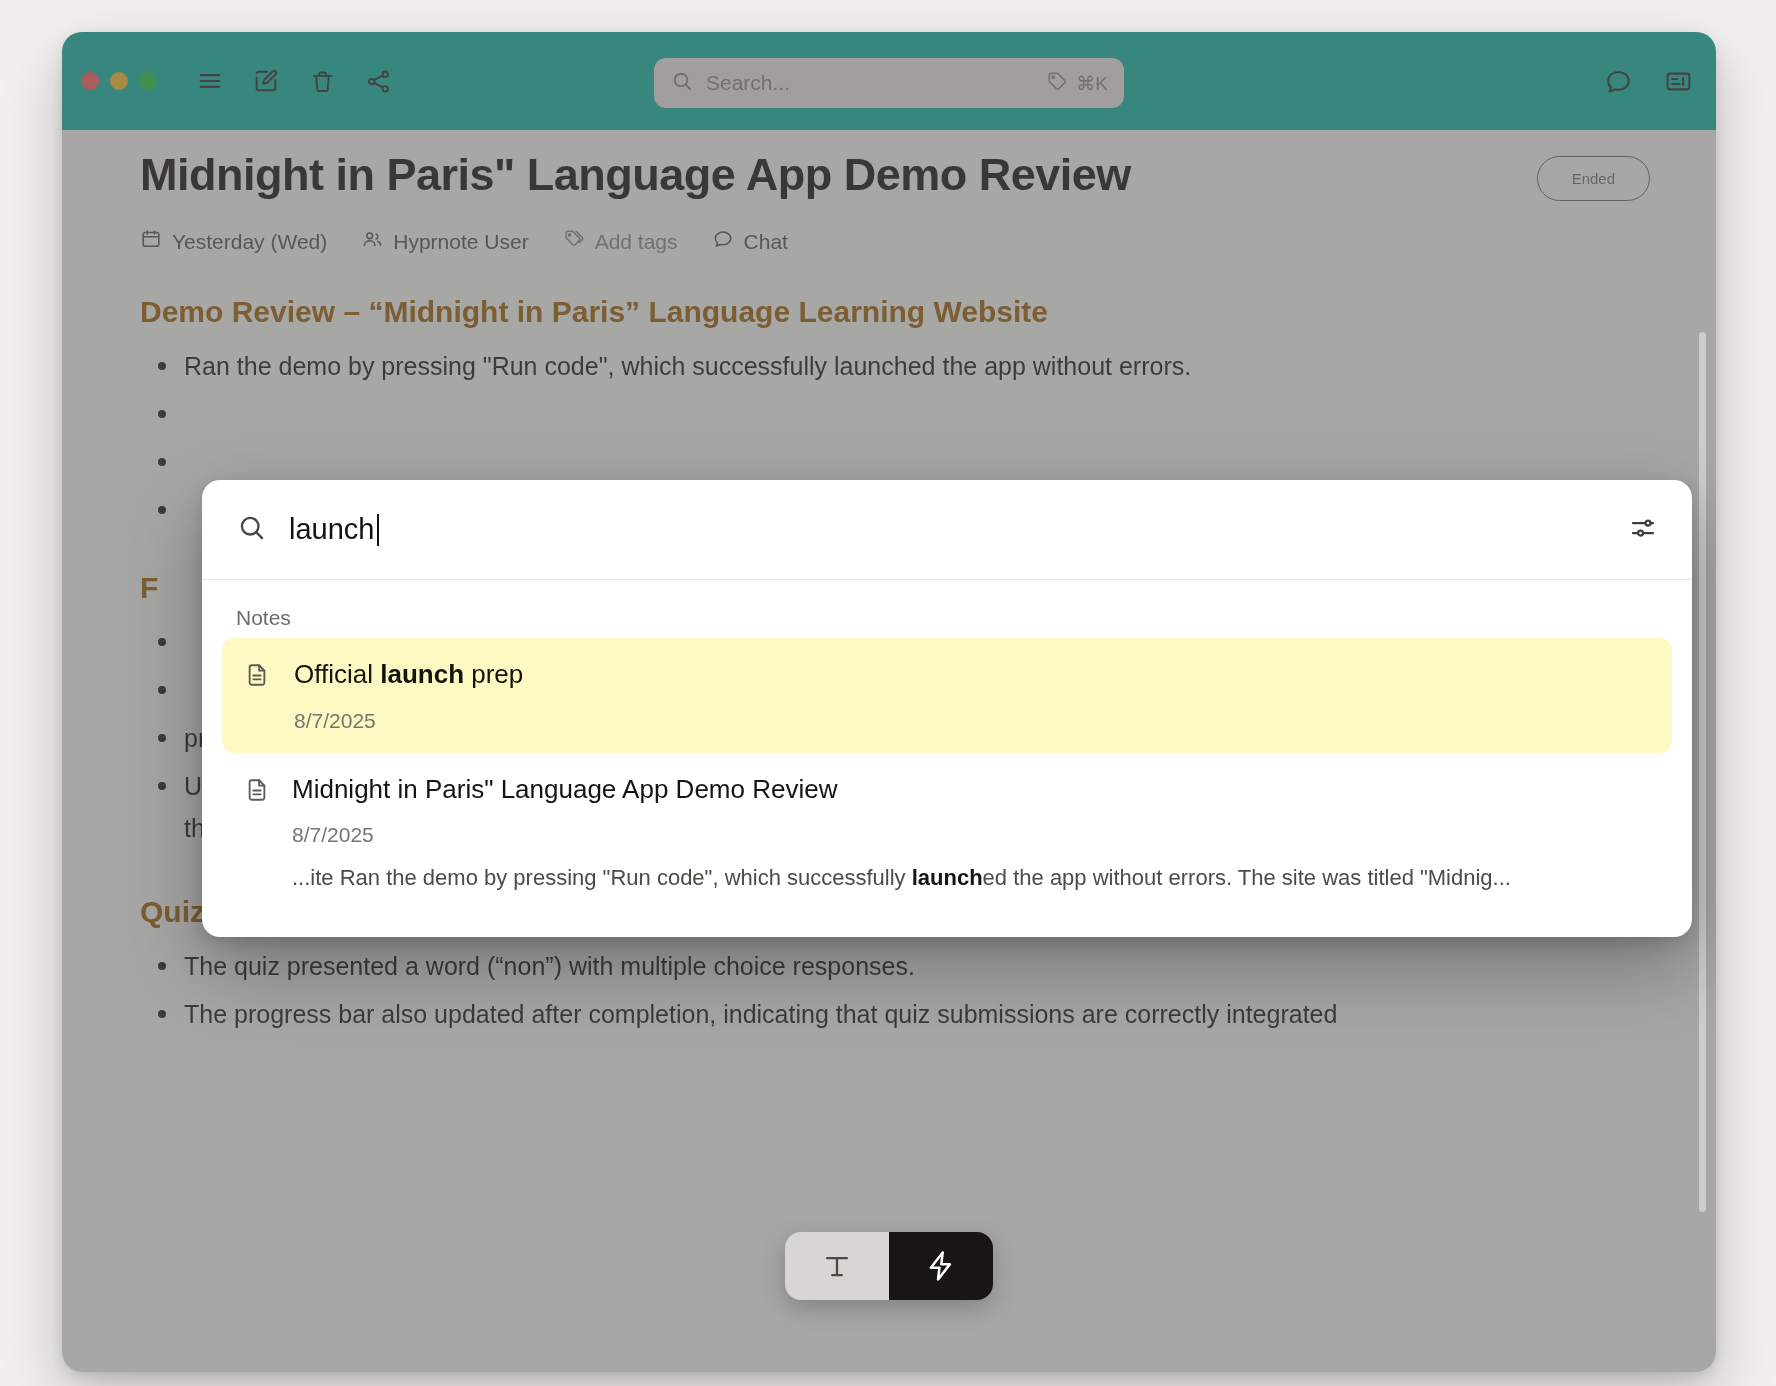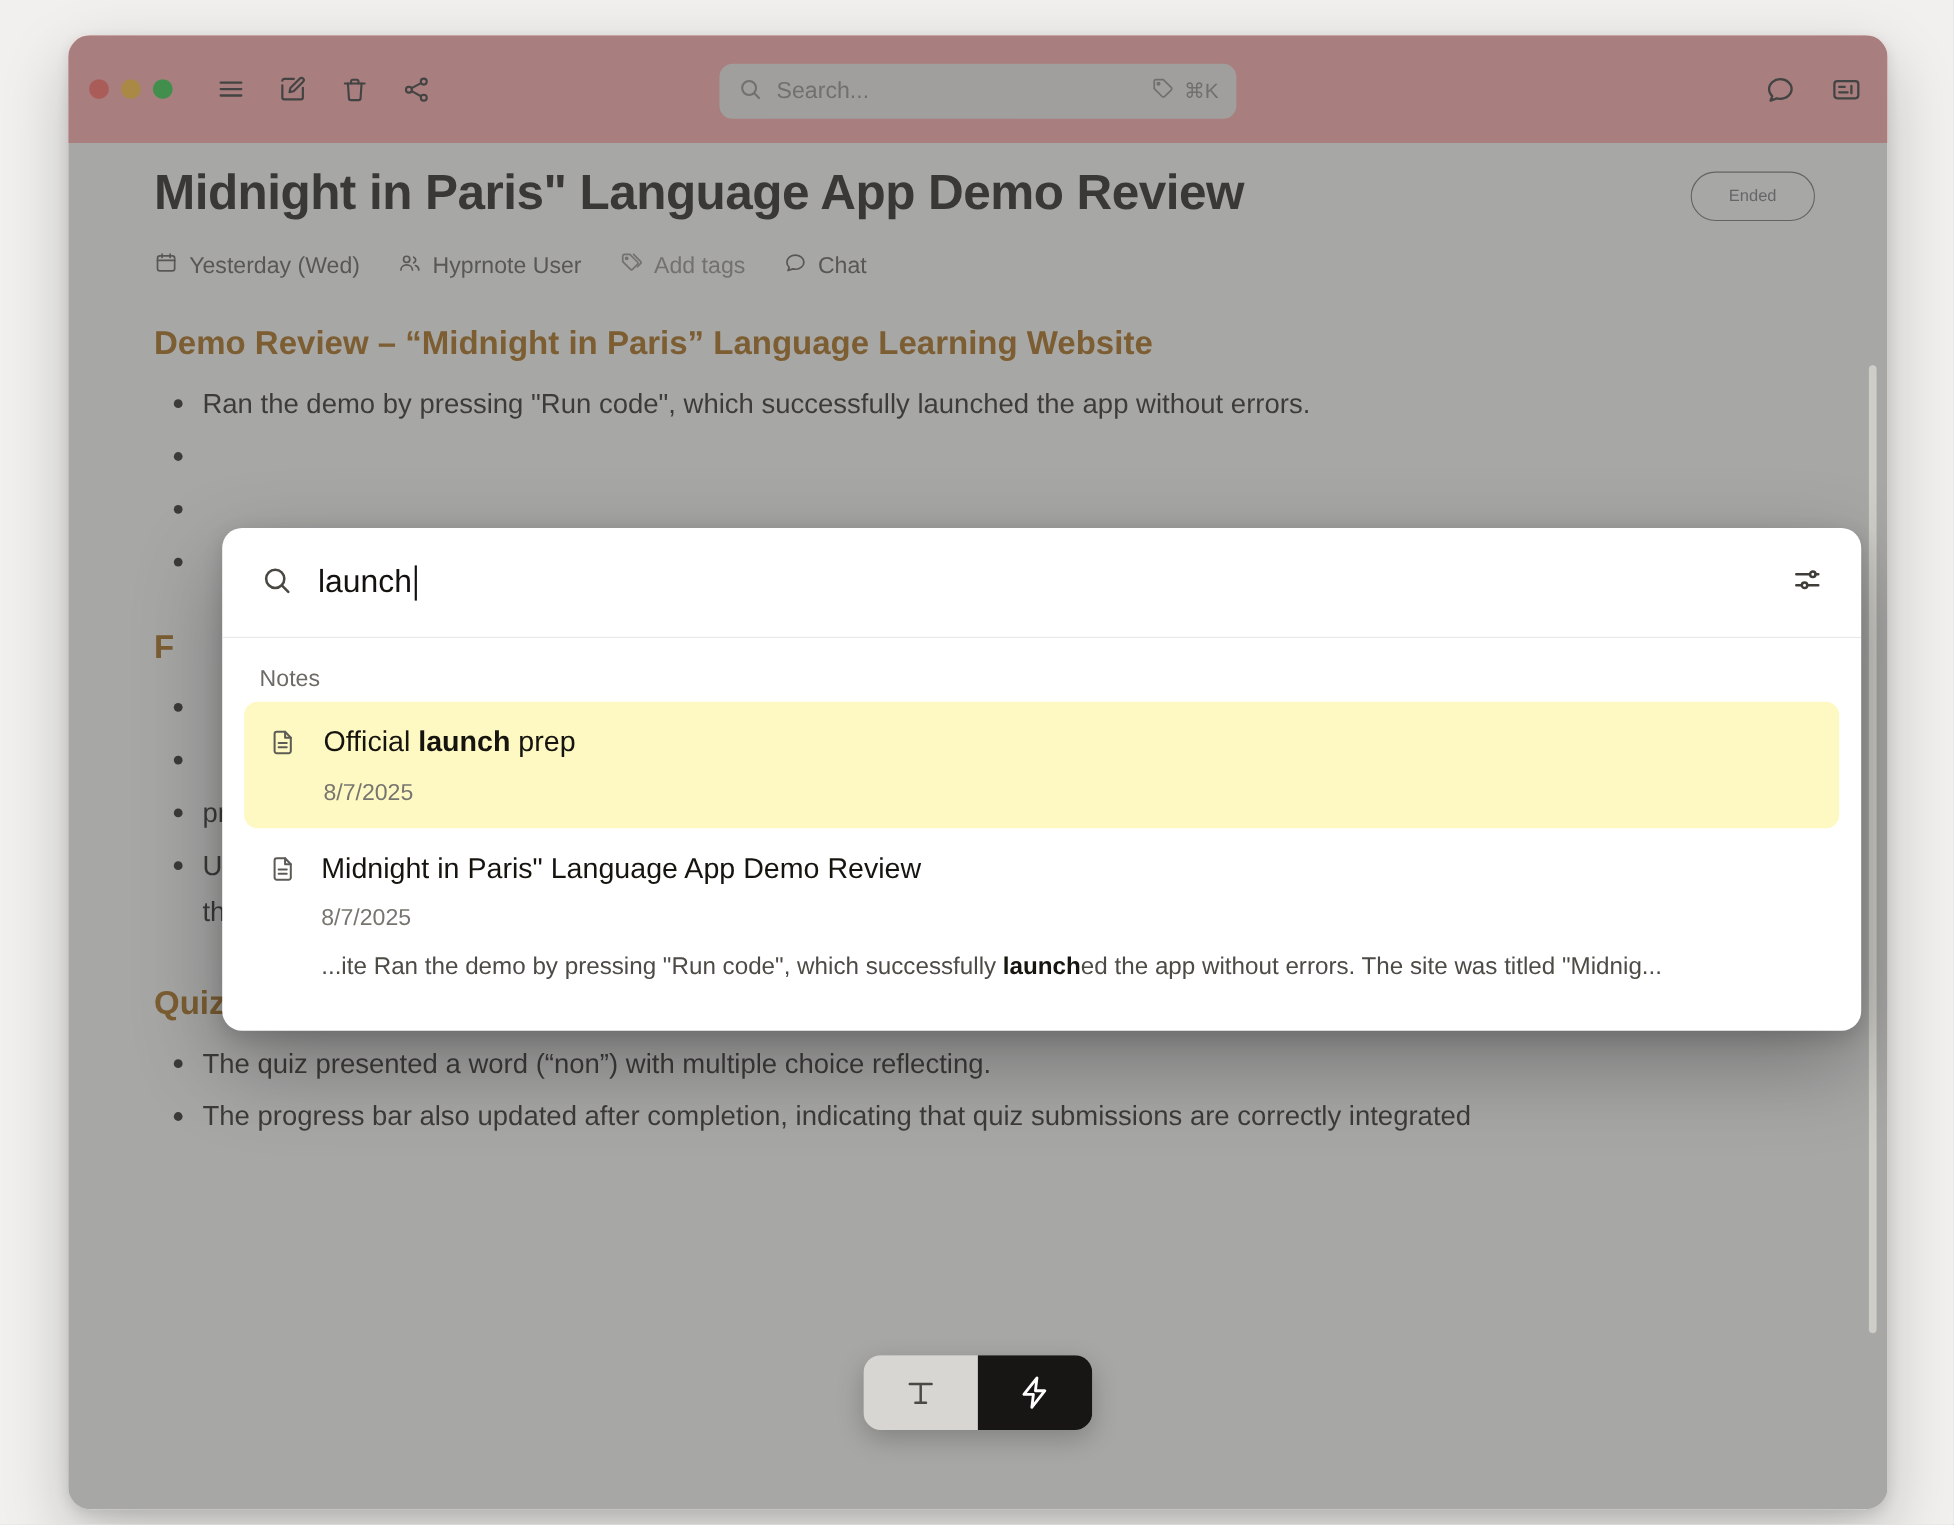--- a/index.html
+++ b/index.html
@@ -34,21 +34,21 @@
     pointer-events: none;
   }
 
   
   .titlebar {
     position: relative;
     height: 98px;
     display: flex;
     align-items: center;
     padding: 0 11px;
-    background: #fca5a5;
+    background: #14b8a6;
   }
   .traffic { display: flex; gap: 11px; align-items: center; margin-left: 8px; }
   .dot { width: 18px; height: 18px; border-radius: 50%; display: block; }
   .dot.red { background: #ff5f57; }
   .dot.yellow { background: #febc2e; }
   .dot.green { background: #28c840; }
 
   .tb-icons { display: flex; align-items: center; gap: 26px; margin-left: 38px; }
   .tb-ico { width: 30px; height: 30px; display: flex; align-items: center; justify-content: center; color: #2b2b2b; cursor: pointer; }
   .tb-ico svg { display: block; }
@@ -367,21 +367,21 @@
       <div class="h2">F</div>
       <ul class="bul">
         <li>&nbsp;</li>
         <li>&nbsp;</li>
         <li>pronunciation".</li>
         <li>Upon revealing the answer and moving to the next card, a progress bar updated accordingly, reflecting user advancement through the module.</li>
       </ul>
 
       <div class="h2 mt">Quiz</div>
       <ul class="bul">
-        <li>The quiz presented a word (“non”) with multiple choice reflecting.</li>
+        <li>The quiz presented a word (“non”) with multiple choice responses.</li>
         <li>The progress bar also updated after completion, indicating that quiz submissions are correctly integrated</li>
       </ul>
     </div>
 
     <div class="dim"></div>
 
     <div class="scrollbar"></div>
 
     <div class="float-toolbar">
       <div class="ft-btn light">

